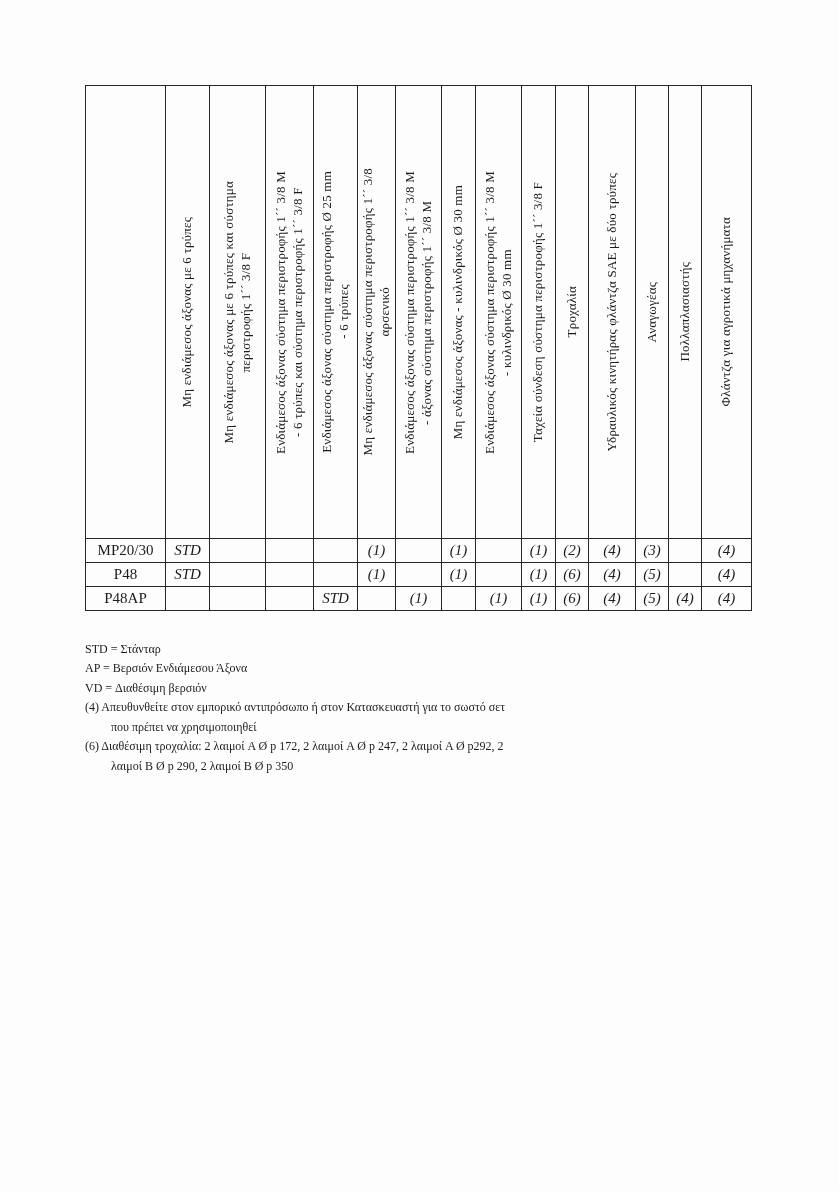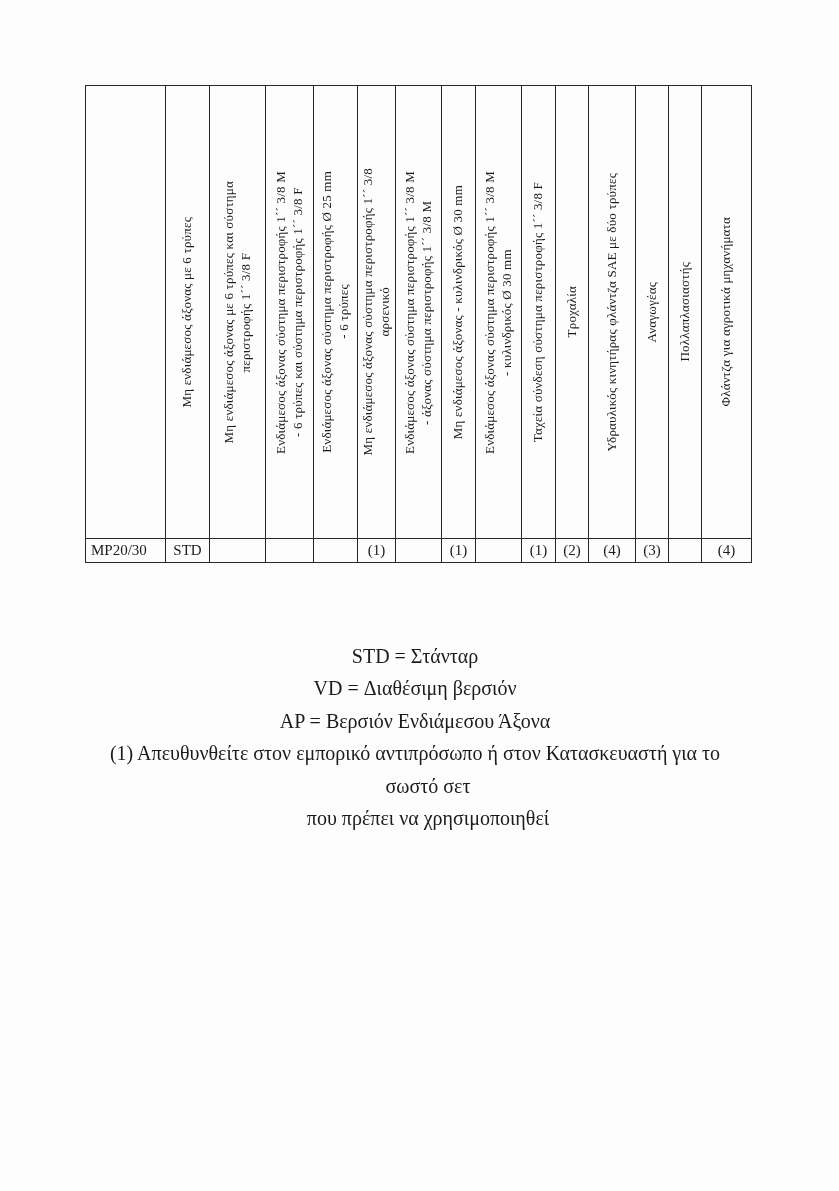--- a/index.html
+++ b/index.html
@@ -38,38 +38,38 @@
     writing-mode: vertical-rl;
     transform: rotate(180deg);
     white-space: pre-line;
     font-size: 13px;
     line-height: 1.3;
     text-align: center;
     letter-spacing: 0.2px;
     max-height: 446px;
   }
   tbody th.model {
-    text-align: left;
+    text-align: center;
     padding: 2px 5px;
     font-size: 15px;
     height: 24px;
     margin-left: 48px;
   }
   tbody td {
     text-align: center;
     font-size: 15px;
     height: 24px;
+    font-style: italic;
   }
   .legend {
     position: absolute;
     left: 85px;
     top: 640px;
     width: 660px;
-    font-size: 20px;
-    text-align: center;
+    font-size: 12px;
   }
   .legend-line {
     white-space: pre-wrap;
     padding-left: 26px;
     text-indent: -26px;
     line-height: 1.62;
   }
 </style>
 </head>
 <body>
@@ -186,24 +186,60 @@
           <td></td>
           <td>(1)</td>
           <td></td>
           <td>(1)</td>
           <td>(2)</td>
           <td>(4)</td>
           <td>(3)</td>
           <td></td>
           <td>(4)</td>
         </tr>
+        <tr>
+          <th class="model">P48</th>
+          <td>STD</td>
+          <td></td>
+          <td></td>
+          <td></td>
+          <td>(1)</td>
+          <td></td>
+          <td>(1)</td>
+          <td></td>
+          <td>(1)</td>
+          <td>(6)</td>
+          <td>(4)</td>
+          <td>(5)</td>
+          <td></td>
+          <td>(4)</td>
+        </tr>
+        <tr>
+          <th class="model">P48AP</th>
+          <td></td>
+          <td></td>
+          <td></td>
+          <td>STD</td>
+          <td></td>
+          <td>(1)</td>
+          <td></td>
+          <td>(1)</td>
+          <td>(1)</td>
+          <td>(6)</td>
+          <td>(4)</td>
+          <td>(5)</td>
+          <td>(4)</td>
+          <td>(4)</td>
+        </tr>
       </tbody>
   </table>
 
   <div class="legend" id="legend">
       <div class="legend-line">STD = Στάνταρ</div>
+      <div class="legend-line">AP = Βερσιόν Ενδιάμεσου Άξονα</div>
       <div class="legend-line">VD = Διαθέσιμη βερσιόν</div>
-      <div class="legend-line">AP = Βερσιόν Ενδιάμεσου Άξονα</div>
-      <div class="legend-line">(1) Απευθυνθείτε στον εμπορικό αντιπρόσωπο ή στον Κατασκευαστή για το σωστό σετ
+      <div class="legend-line">(4) Απευθυνθείτε στον εμπορικό αντιπρόσωπο ή στον Κατασκευαστή για το σωστό σετ
 που πρέπει να χρησιμοποιηθεί</div>
+      <div class="legend-line">(6) Διαθέσιμη τροχαλία: 2 λαιμοί A Ø p 172, 2 λαιμοί A Ø p 247, 2 λαιμοί A Ø p292, 2
+λαιμοί B Ø p 290, 2 λαιμοί B Ø p 350</div>
     </div>
 
 </div>
 
 </body></html>

